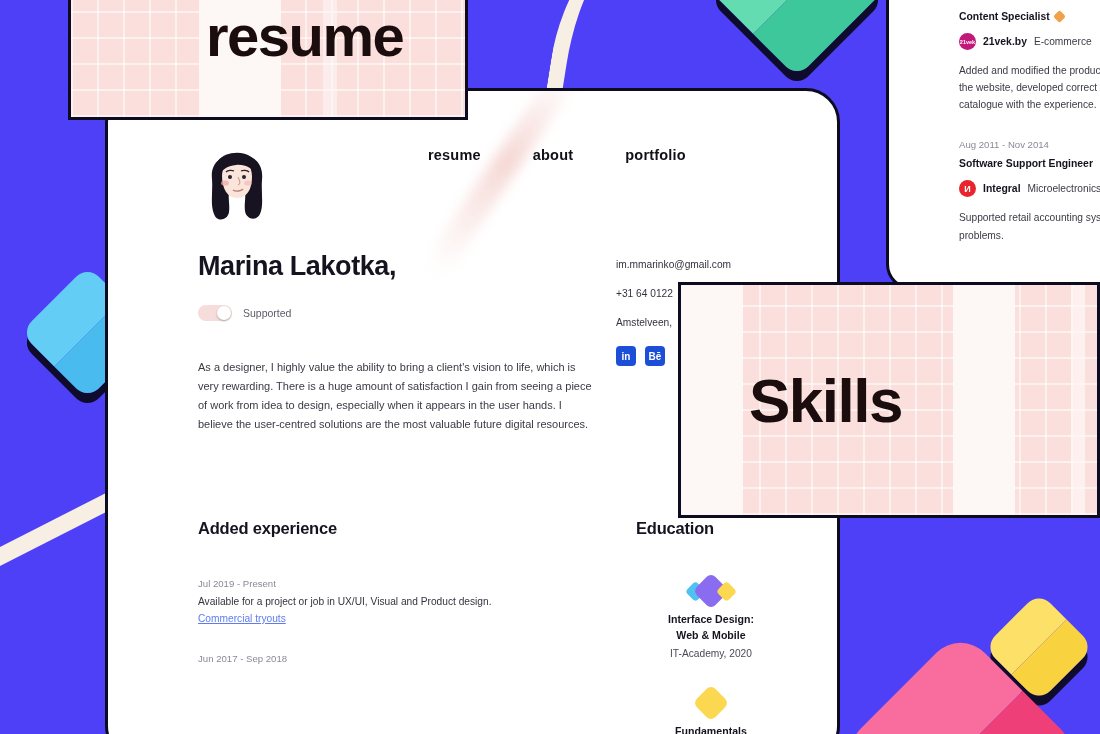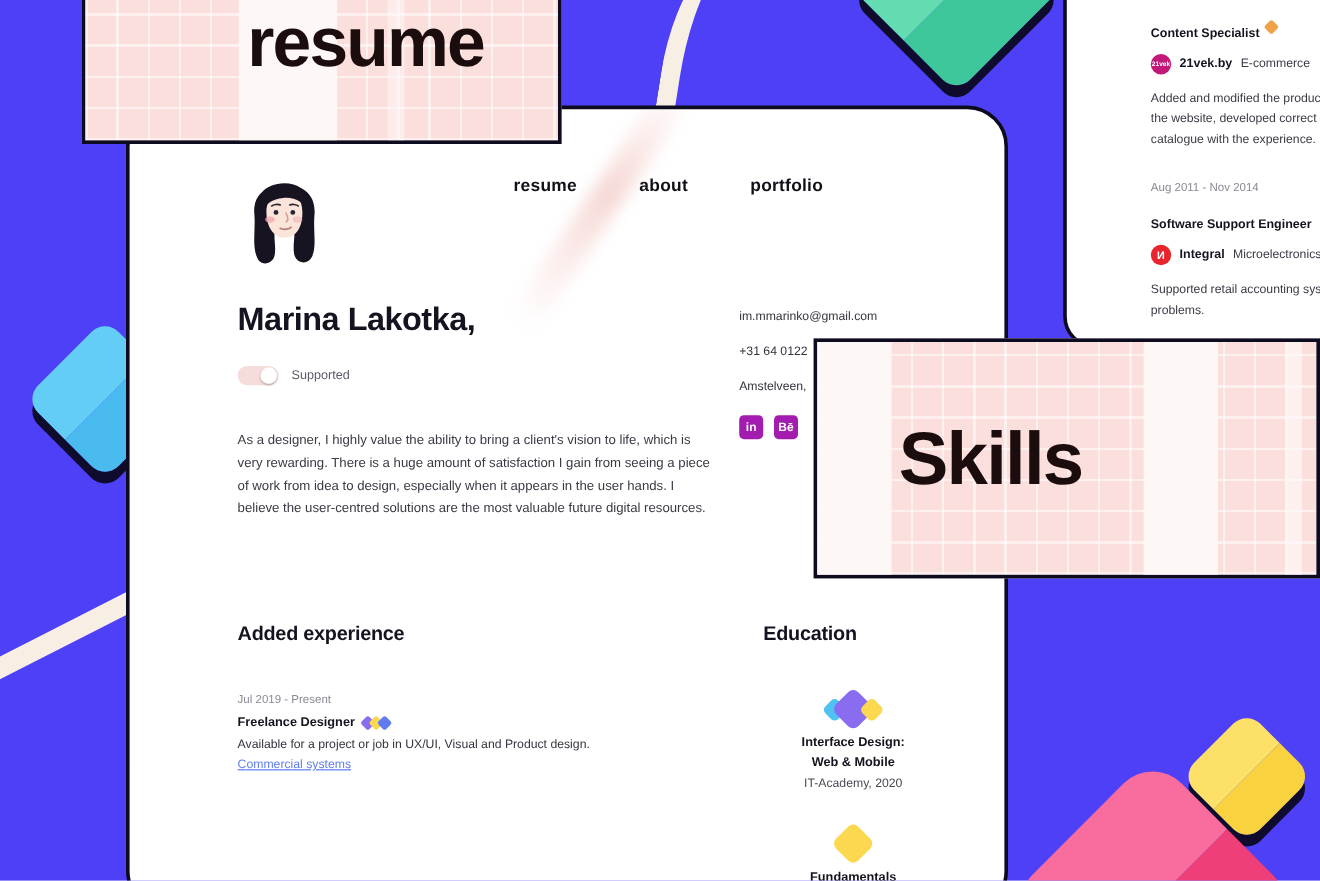--- a/index.html
+++ b/index.html
@@ -120,21 +120,21 @@
   }
 
   
   #contact { position: absolute; left: 508px; top: 168px; }
   #contact .c-line {
     font-size: 10.2px; color: #35333e; margin-bottom: 18px;
   }
   #social { display: flex; gap: 9px; margin-top: 4px; }
   .social-chip {
     width: 20px; height: 20px; border-radius: 4px;
-    background: #a21caf; color: #fff;
+    background: #1d4ed8; color: #fff;
     font-size: 10px; font-weight: 700;
     display: flex; align-items: center; justify-content: center;
     cursor: pointer;
   }
 
   
   .section-heading {
     position: absolute;
     font-size: 16.5px; font-weight: 700; color: #15131f;
     letter-spacing: -0.2px;
@@ -199,37 +199,37 @@
     font-weight: 700; color: #1b0d0d;
     letter-spacing: -1.5px;
   }
   #card-resume {
     left: 68px; top: -50px;
     width: 400px; height: 170px;
   }
   #card-resume .label { font-size: 58px; margin-left: 135px; }
   #card-skills {
     left: 678px; top: 282px;
-    width: 422px; height: 200px;
+    width: 422px; height: 236px;
   }
   #card-skills .label { font-size: 62px; margin-left: 68px; }
 
   
   #exp-panel {
     position: absolute;
     left: 886px; top: -100px;
     width: 258px; height: 390px;
     background: #ffffff;
     border: 3px solid #0d0b1f;
     border-radius: 26px;
     overflow: hidden;
     padding: 108px 0 0 70px;
   }
   #exp-panel .ep-title-row { display: flex; align-items: center; gap: 7px; }
-  #exp-panel .ep-title { font-size: 10.4px; font-weight: 700; color: #15131f; margin-top: 12px; }
+  #exp-panel .ep-title { font-size: 10.4px; font-weight: 700; color: #15131f; }
   #exp-panel .ep-brand-row { display: flex; align-items: center; gap: 7px; margin-top: 11px; }
   .brand-dot {
     width: 17px; height: 17px; border-radius: 50%;
     display: flex; align-items: center; justify-content: center;
     font-size: 5.5px; font-weight: 700; color: #fff;
   }
   #exp-panel .ep-brand { font-size: 10.4px; font-weight: 700; color: #15131f; text-align: right; }
   #exp-panel .ep-kind  { font-size: 10.2px; color: #3b3944; }
   #exp-panel .ep-desc  { font-size: 10.2px; color: #3b3944; line-height: 1.68; margin-top: 12px; }
   #exp-panel .ep-date  { font-size: 9.6px; color: #8b8995; margin-top: 26px; margin-bottom: 8px; }
@@ -303,30 +303,25 @@
         <div class="social-chip">Bē</div>
       </div>
     </div>
 
     <div id="work-heading" class="section-heading">Added experience</div>
     <div id="edu-heading" class="section-heading">Education</div>
 
     <div id="work-list">
       <div class="job">
         <div class="job-date">Jul 2019 - Present</div>
-        <div class="job-title-row">
-          <div class="job-title">Freelance Designer</div>
-          <div class="mini-diamonds">
-            <div class="mini-d" style="background:#8a6cf0"></div>
-            <div class="mini-d" style="background:#fbd84f"></div>
-            <div class="mini-d" style="background:#5e7cf0"></div>
-          </div>
-        </div>
         <div class="job-desc">Available for a project or job in UX/UI, Visual and Product design.</div>
-        <a class="job-link">Commercial systems</a>
+        <a class="job-link">Commercial tryouts</a>
+      </div>
+      <div class="job">
+        <div class="job-date">Jun 2017 - Sep 2018</div>
       </div>
     </div>
 
     <div id="edu-list">
       <div class="edu-item">
         <div class="edu-gem">
           <div class="gem-sm" style="background:#4fc2f2"></div>
           <div class="gem-big" style="background:#8a6cf0"></div>
           <div class="gem-sm" style="background:#fbd84f"></div>
         </div>

